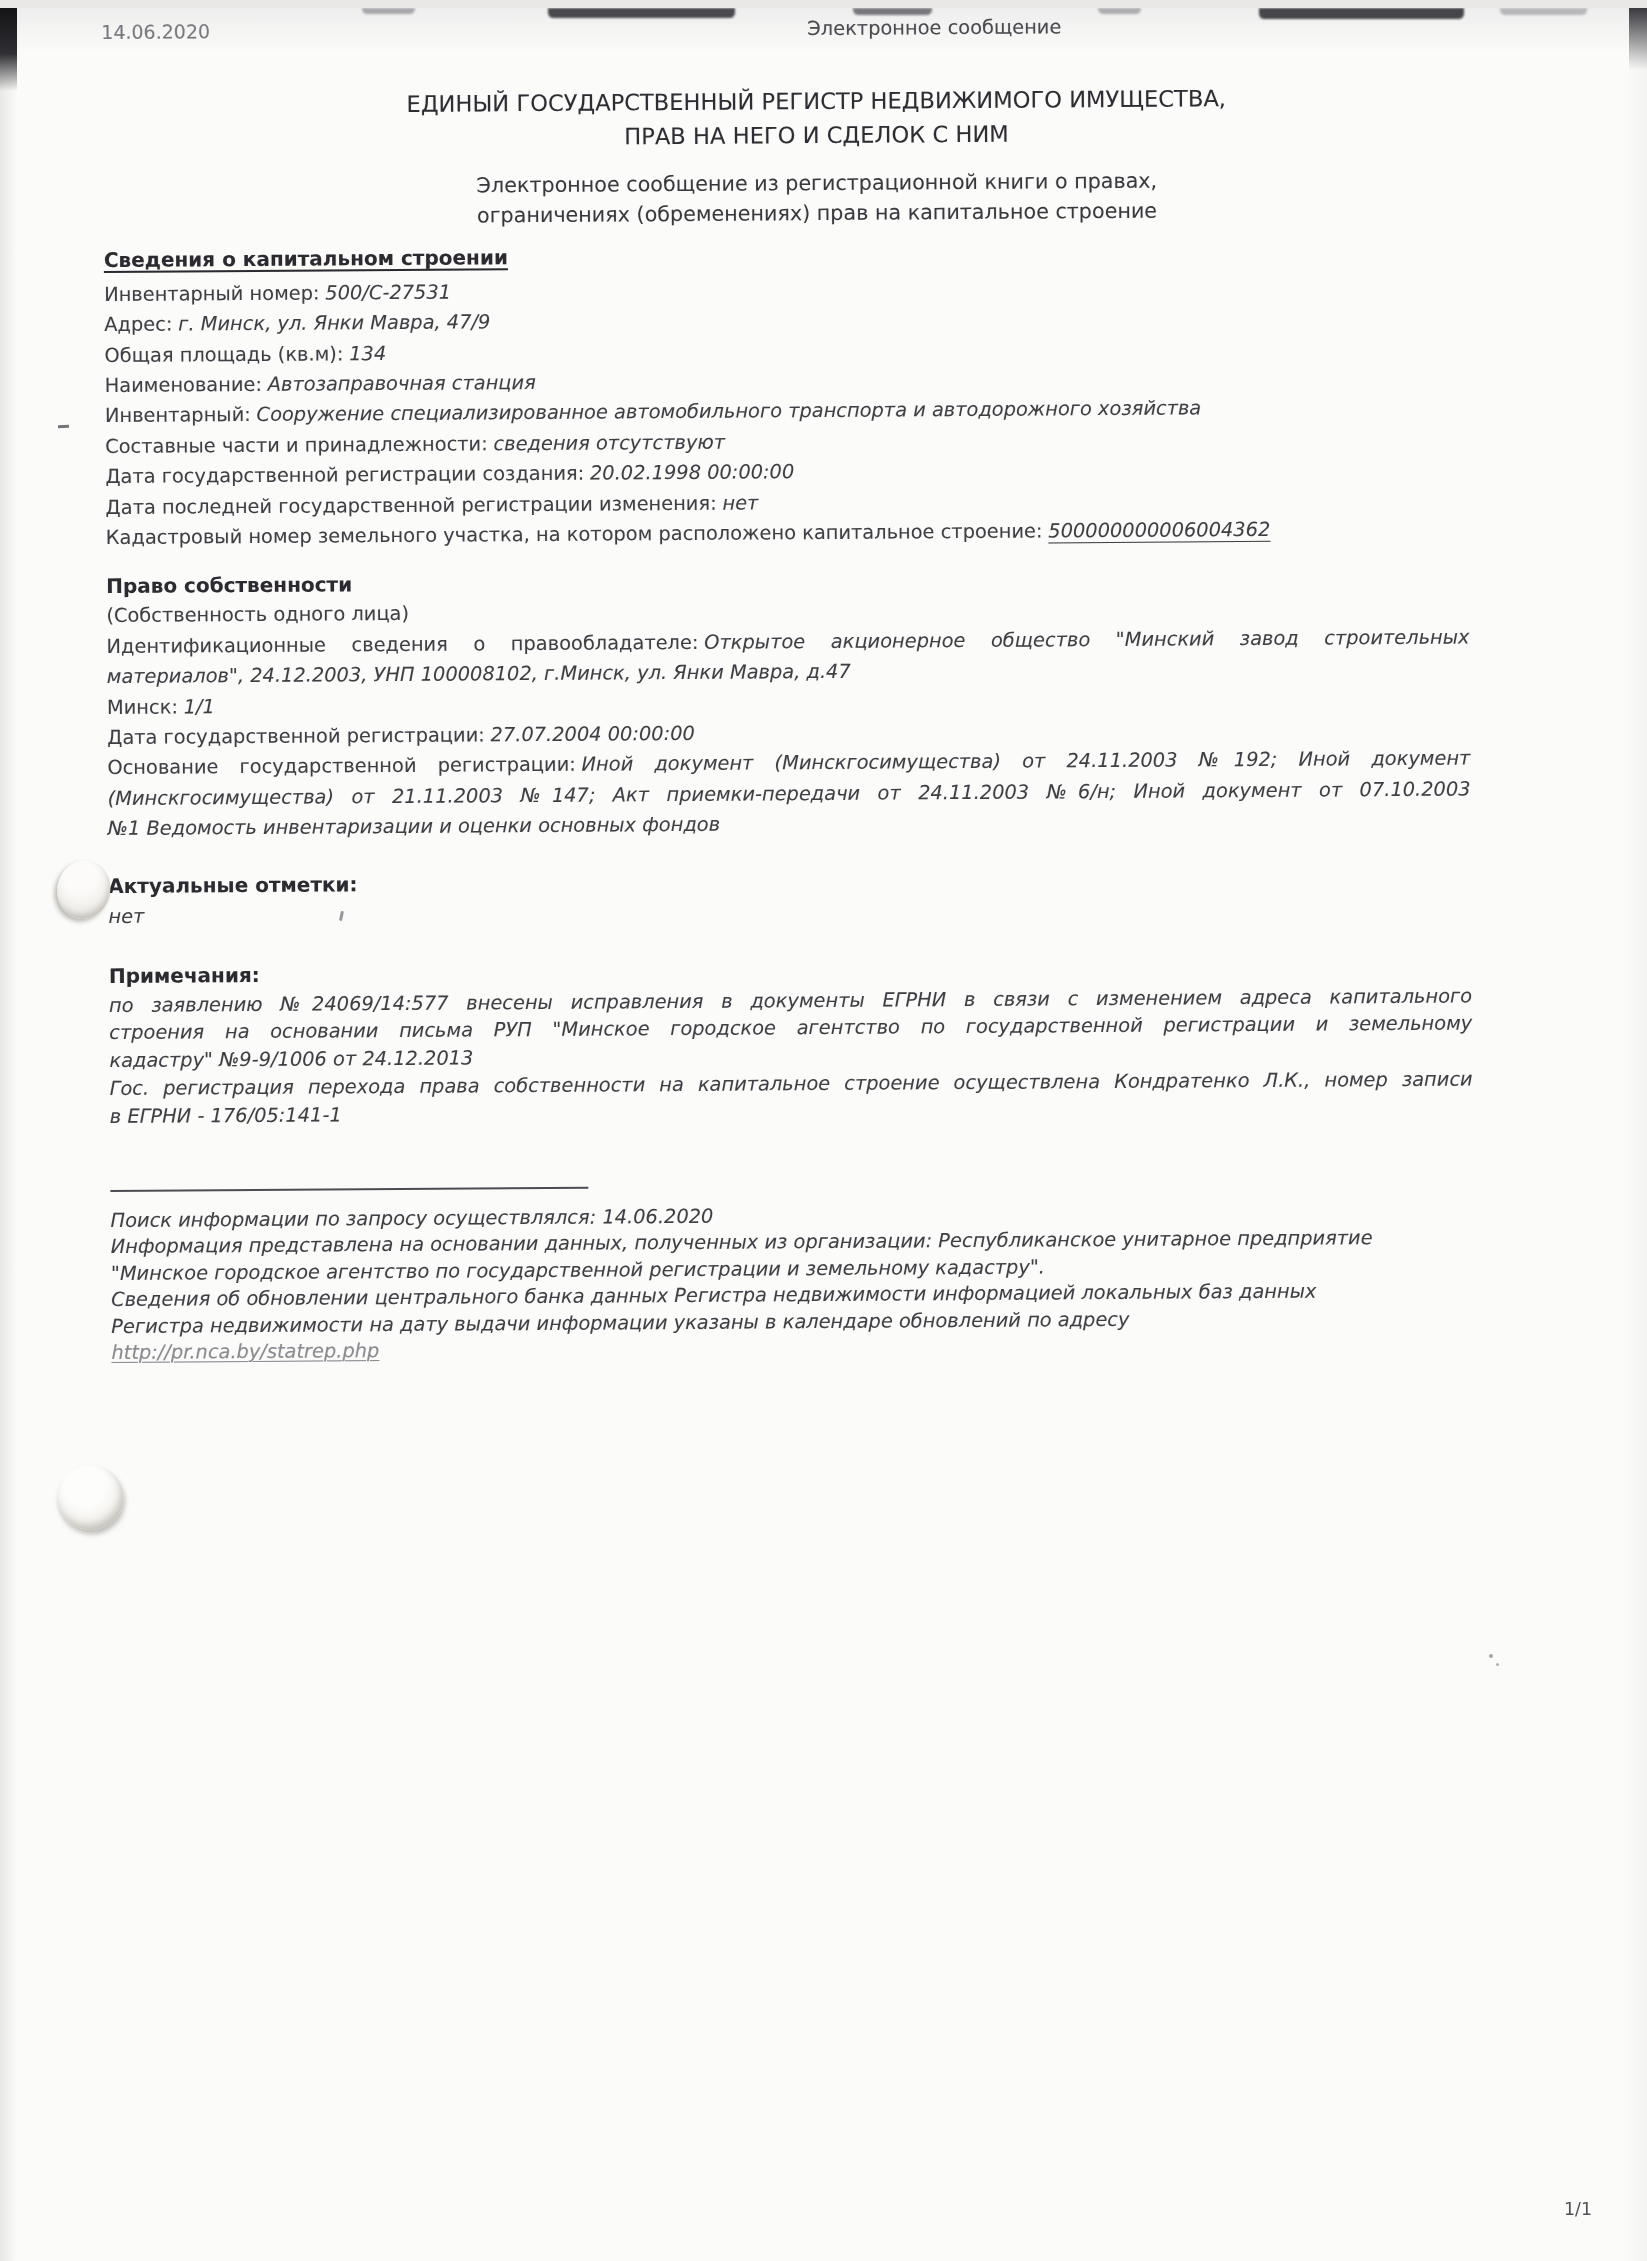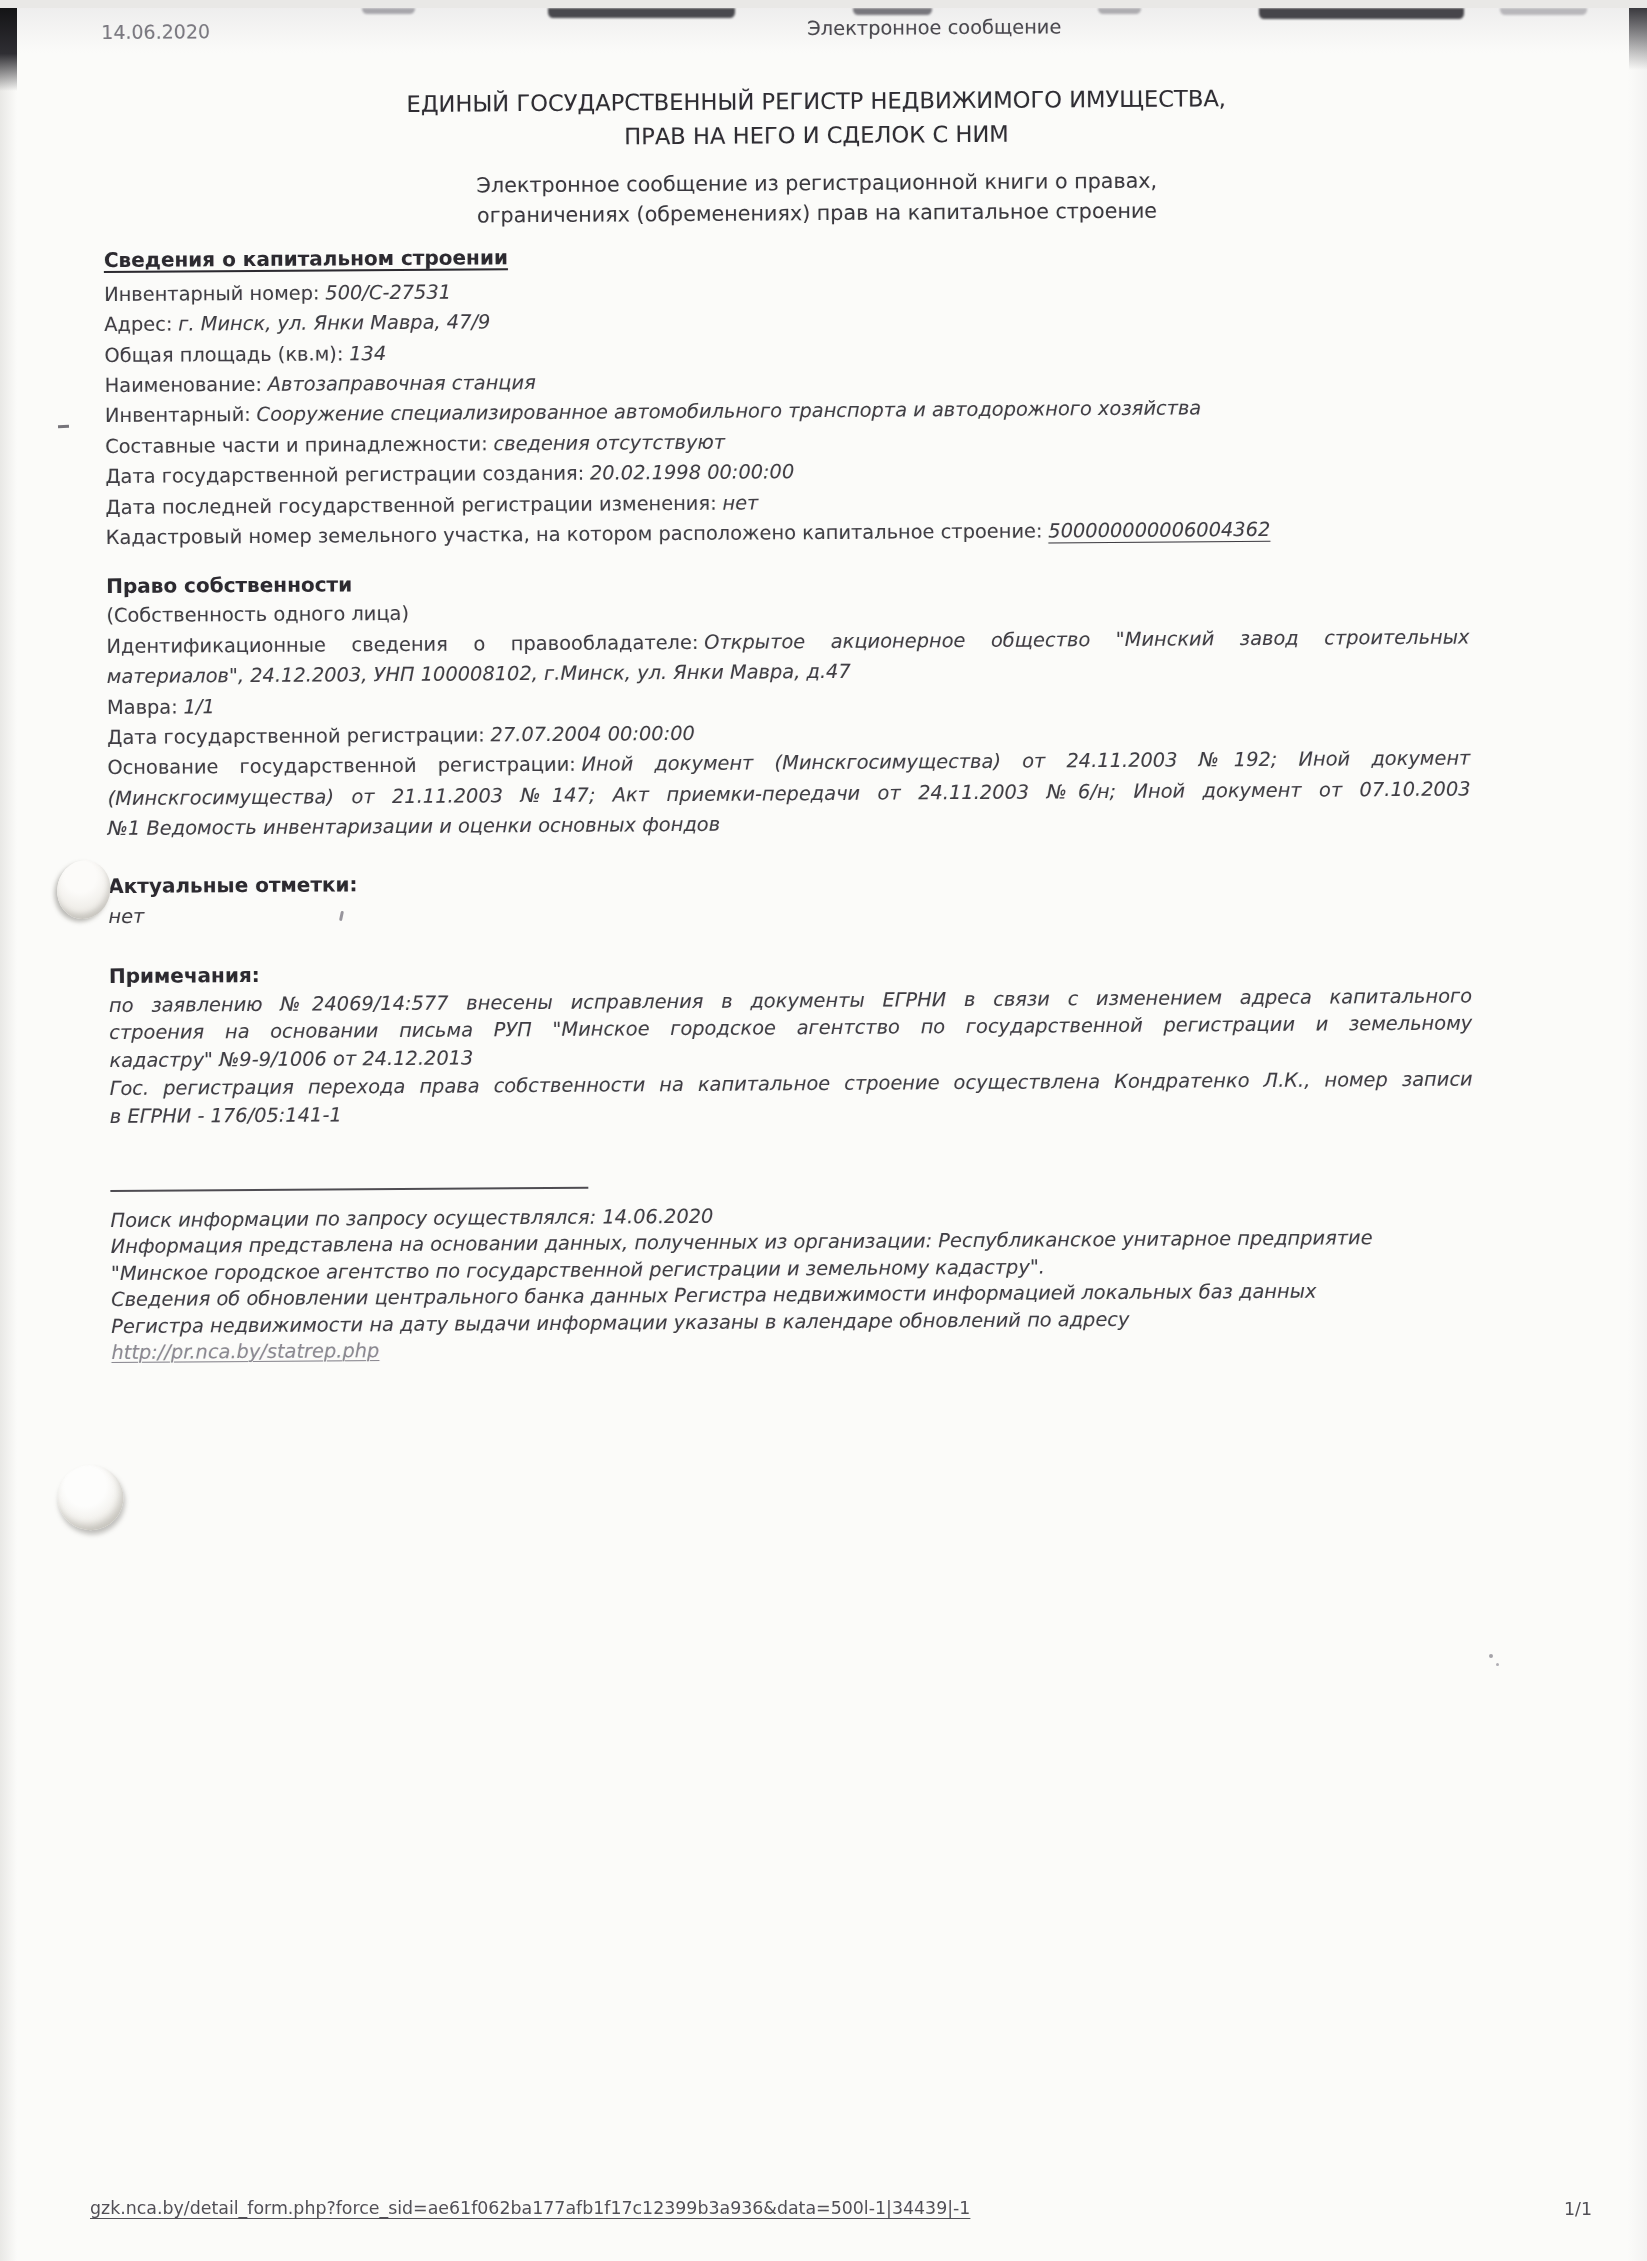--- a/index.html
+++ b/index.html
@@ -128,21 +128,21 @@
       <span class="lbl">Кадастровый номер земельного участка, на котором расположено капитальное строение:</span><span class="val cad">500000000006004362</span>
     </div>
 
     <div class="line h" style="top:559px">Право собственности</div>
     <div class="line" style="top:589px">(Собственность одного лица)</div>
     <div class="line j" style="top:620px">
       <span class="lbl">Идентификационные сведения о правообладателе:</span><span class="val">Открытое акционерное общество "Минский завод строительных</span>
     </div>
     <div class="line it" style="top:650px">материалов", 24.12.2003, УНП 100008102, г.Минск, ул. Янки Мавра, д.47</div>
     <div class="line" style="top:681px">
-      <span class="lbl">Мавра:</span><span class="val">1/1</span>
+      <span class="lbl">Минск:</span><span class="val">1/1</span>
     </div>
     <div class="line" style="top:711px">
       <span class="lbl">Дата государственной регистрации:</span><span class="val">27.07.2004 00:00:00</span>
     </div>
     <div class="line j" style="top:741px">
       <span class="lbl">Основание государственной регистрации:</span><span class="val">Иной документ (Минскгосимущества) от 24.11.2003 №192; Иной документ</span>
     </div>
     <div class="line it j" style="top:772px">(Минскгосимущества) от 21.11.2003 №147; Акт приемки-передачи от 24.11.2003 №6/н; Иной документ от 07.10.2003</div>
     <div class="line it" style="top:802px">№1 Ведомость инвентаризации и оценки основных фондов</div>
 
@@ -164,17 +164,16 @@
     <div class="line it" style="top:1300px">Регистра недвижимости на дату выдачи информации указаны в календаре обновлений по адресу</div>
     <div class="line" style="top:1326px">
       <span class="link">http://pr.nca.by/statrep.php</span>
     </div>
 
     <div class="blob blob1"></div>
     <div class="blob blob2"></div>
 
   </div>
 
-  <div class="footer-url">gzk.nca.by/detail_form.php?force_sid=ae61f062ba177afb1f17c12399b3a936&amp;data=500l-1|34439|-1</div>
   <div class="page-num">1/1</div>
 
 </div>
 
 
 </body></html>

